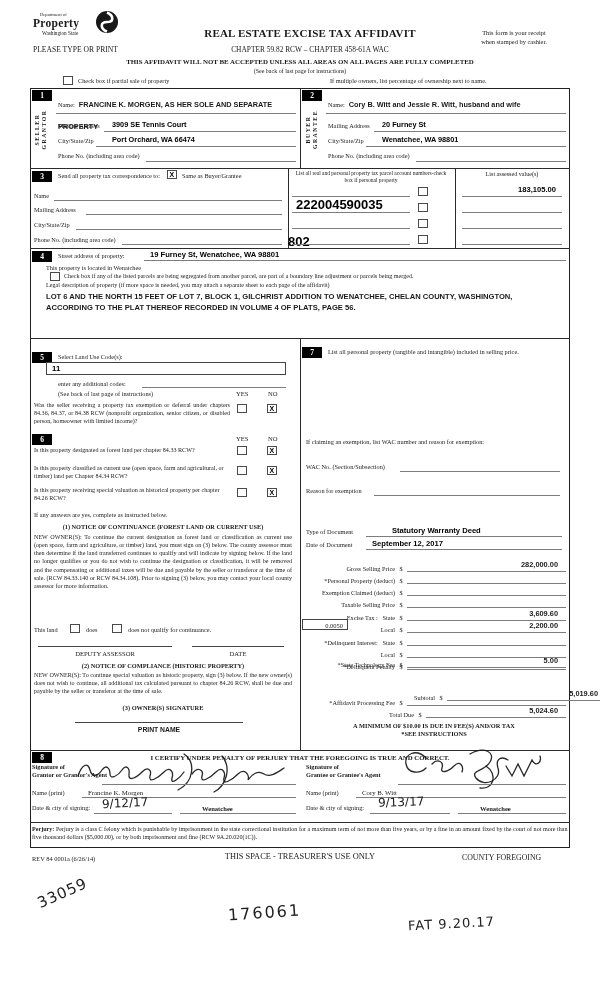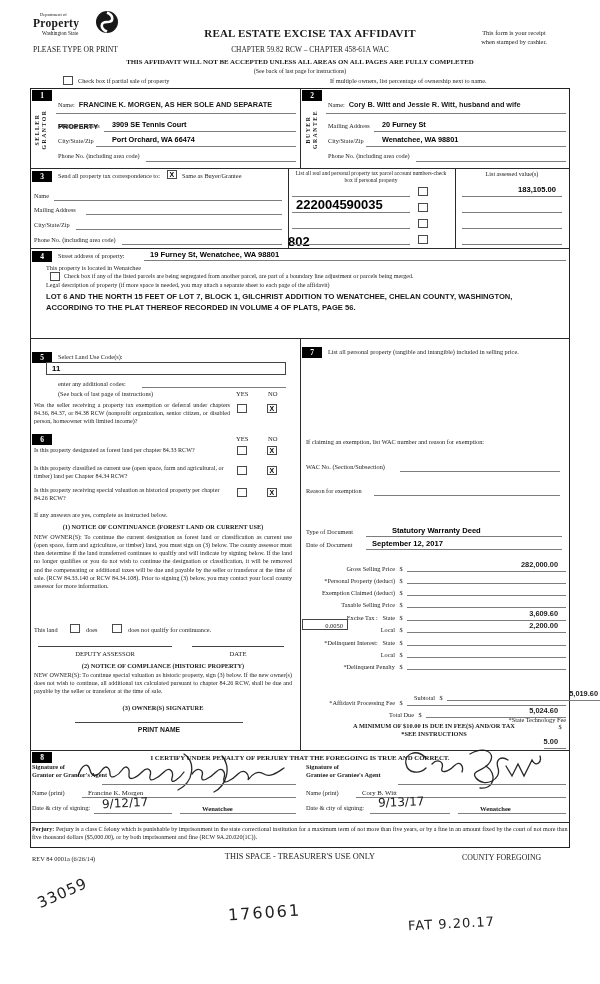--- a/index.html
+++ b/index.html
@@ -248,21 +248,21 @@
 <div class="feerow" style="top:659px;">
     <div class="feelab">*Delinquent Penalty</div>
     <div class="feedollar">$</div>
     <div class="feeline"><span class="feeval"></span></div>
   </div>
 <div class="feerow" style="top:690px;margin-left:40px;">
     <div class="feelab">Subtotal</div>
     <div class="feedollar">$</div>
     <div class="feeline"><span class="feeval">5,019.60</span></div>
   </div>
-<div class="feerow" style="top:716px;flex-direction:column;">
+<div class="feerow" style="top:657px;">
     <div class="feelab">*State Technology Fee</div>
     <div class="feedollar">$</div>
     <div class="feeline"><span class="feeval">5.00</span></div>
   </div>
 <div class="feerow" style="top:695px;">
     <div class="feelab">*Affidavit Processing Fee</div>
     <div class="feedollar">$</div>
     <div class="feeline"><span class="feeval"></span></div>
   </div>
 <div class="feerow" style="top:707px;padding-left:19px;">

